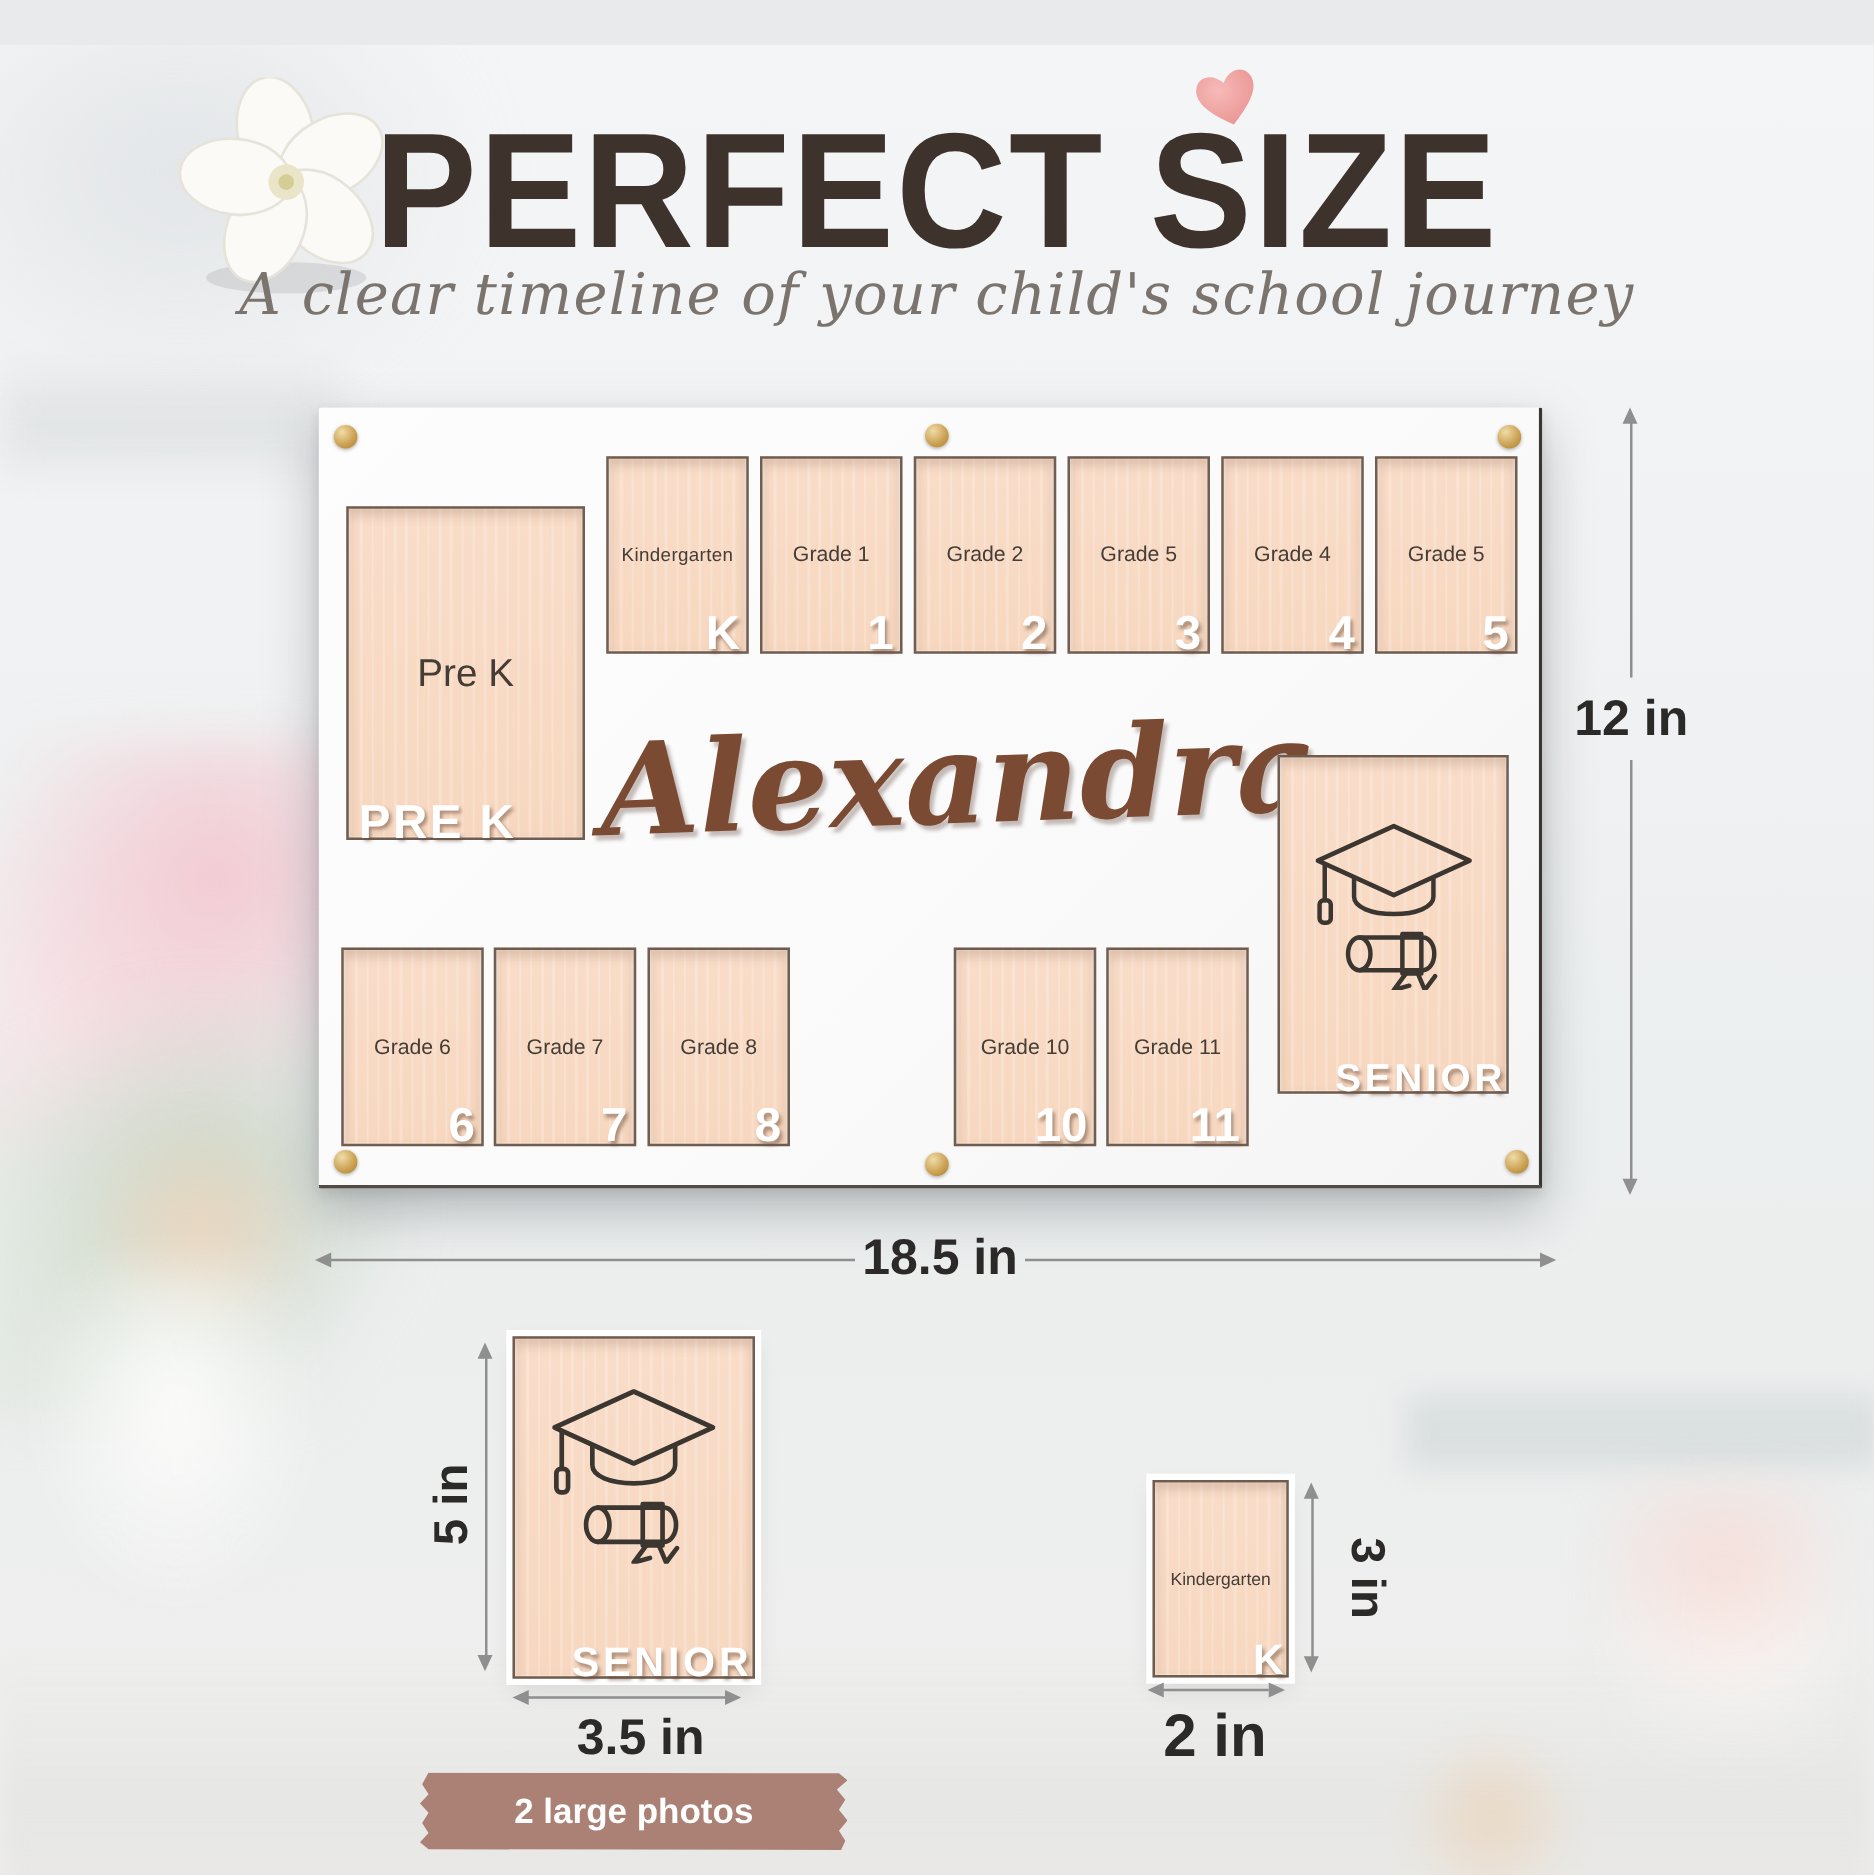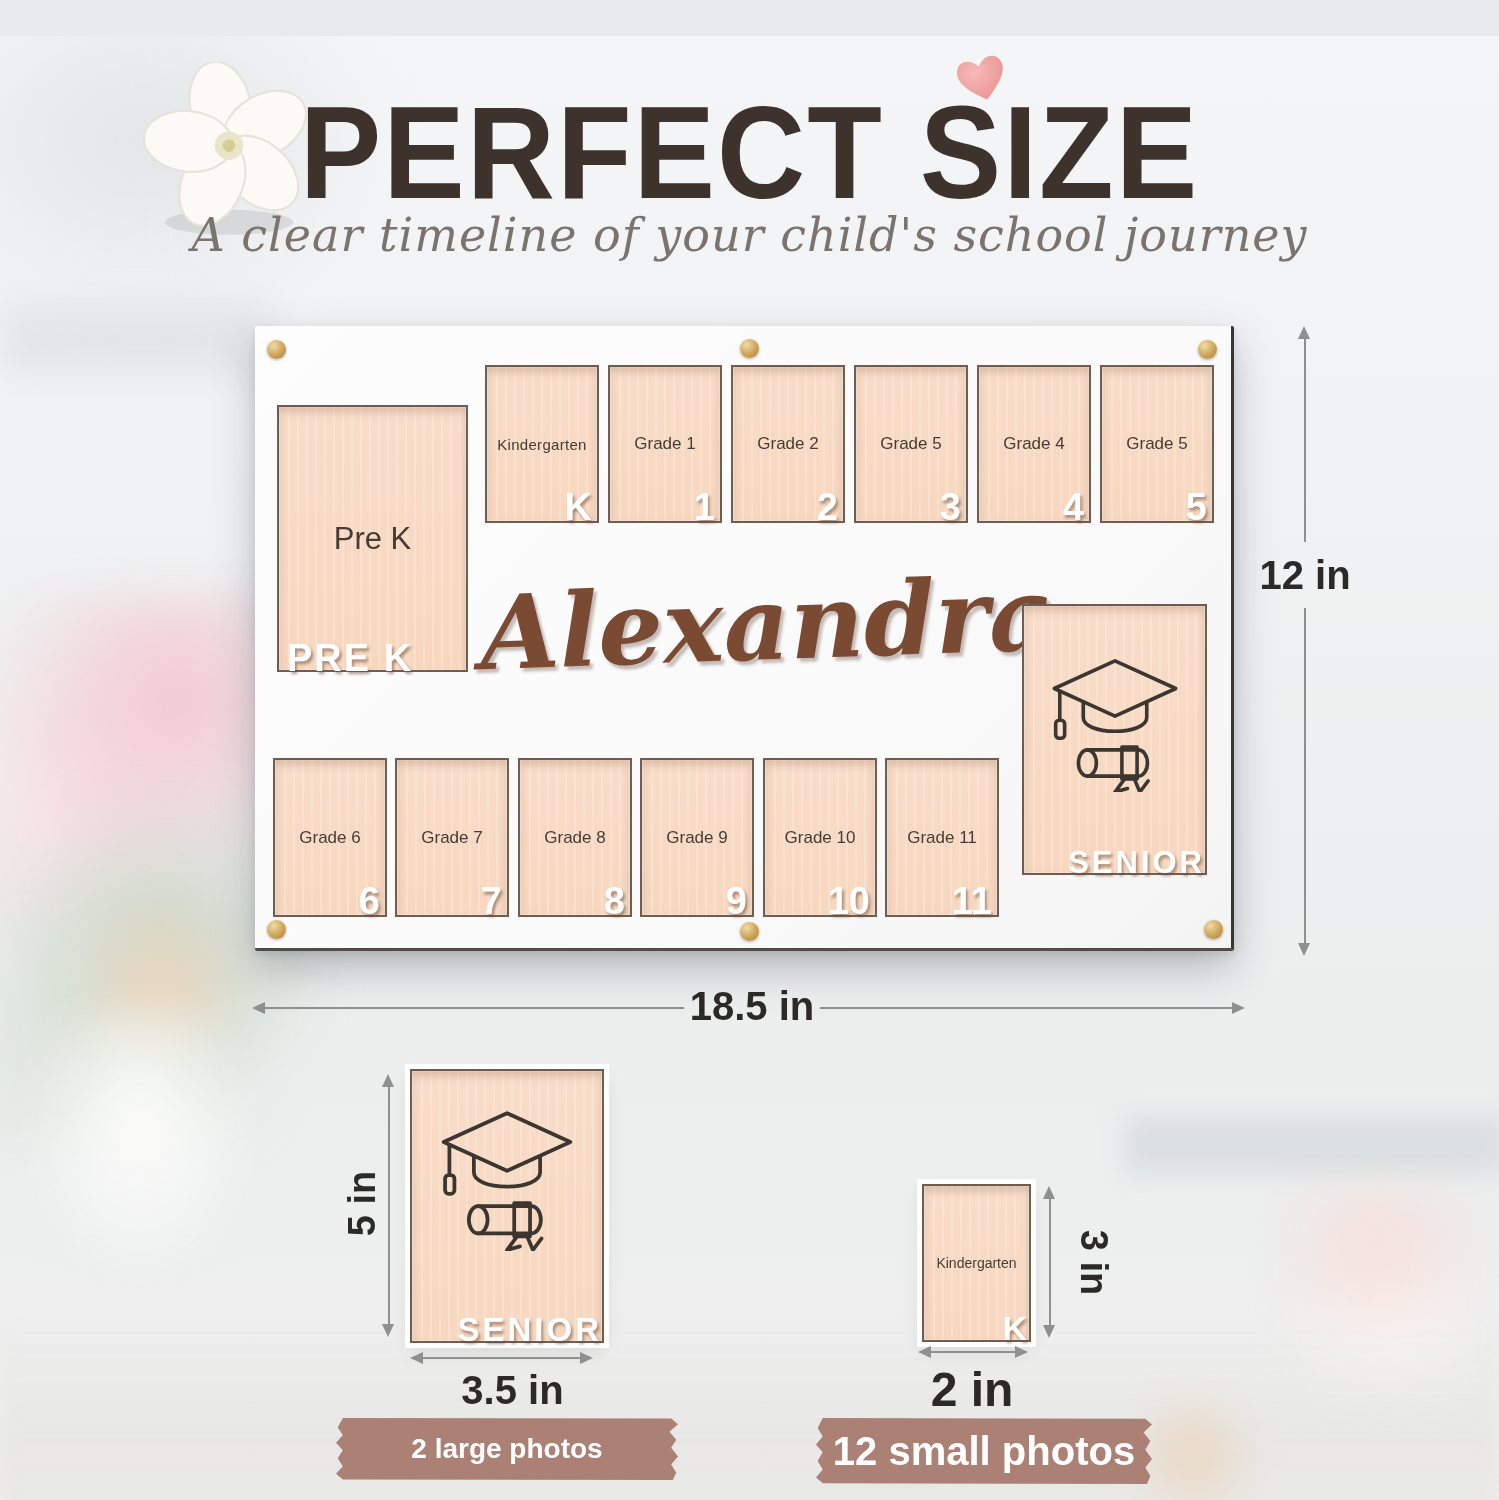--- a/index.html
+++ b/index.html
@@ -186,24 +186,20 @@
       <div class="cutout cut-num">6</div>
     </div>
     <div class="slot" style="left:140px;top:432px;width:110px;height:155px">
       <div class="slot-label lbl-mid">Grade 7</div>
       <div class="cutout cut-num">7</div>
     </div>
     <div class="slot" style="left:263px;top:432px;width:110px;height:155px">
       <div class="slot-label lbl-mid">Grade 8</div>
       <div class="cutout cut-num">8</div>
     </div>
-    <div class="slot" style="left:385px;top:432px;width:110px;height:155px">
-      <div class="slot-label lbl-mid">Grade 9</div>
-      <div class="cutout cut-num">9</div>
-    </div>
     <div class="slot" style="left:508px;top:432px;width:110px;height:155px">
       <div class="slot-label lbl-mid">Grade 10</div>
       <div class="cutout cut-num">10</div>
     </div>
     <div class="slot" style="left:630px;top:432px;width:110px;height:155px">
       <div class="slot-label lbl-mid">Grade 11</div>
       <div class="cutout cut-num">11</div>
     </div>
   </div>
 
@@ -250,15 +246,14 @@
     <div class="cutout cut-num" style="font-size:34px;right:2px">K</div>
   </div>
   <div class="ah ah-up" style="left:1043px;top:1150px"></div>
   <div class="dim-seg-v" style="left:1049px;top:1161px;height:129px"></div>
   <div class="ah ah-down" style="left:1043px;top:1289px"></div>
   <div class="dim-label" style="left:1047px;top:1205px;width:92px;font-size:38px;transform:rotate(90deg)">3 in</div>
   <div class="ah ah-left" style="left:918px;top:1310px"></div>
   <div class="dim-seg-h" style="left:929px;top:1315px;width:86px"></div>
   <div class="ah ah-right" style="left:1015px;top:1310px"></div>
   <div class="dim-label" style="left:897px;top:1326px;width:150px;font-size:48px">2 in</div>
-  <div class="tape" style="left:816px;top:1382px;width:336px;height:66px;font-size:40px;line-height:66px">12 small photos</div>
 
 </div>
 
 </body></html>

